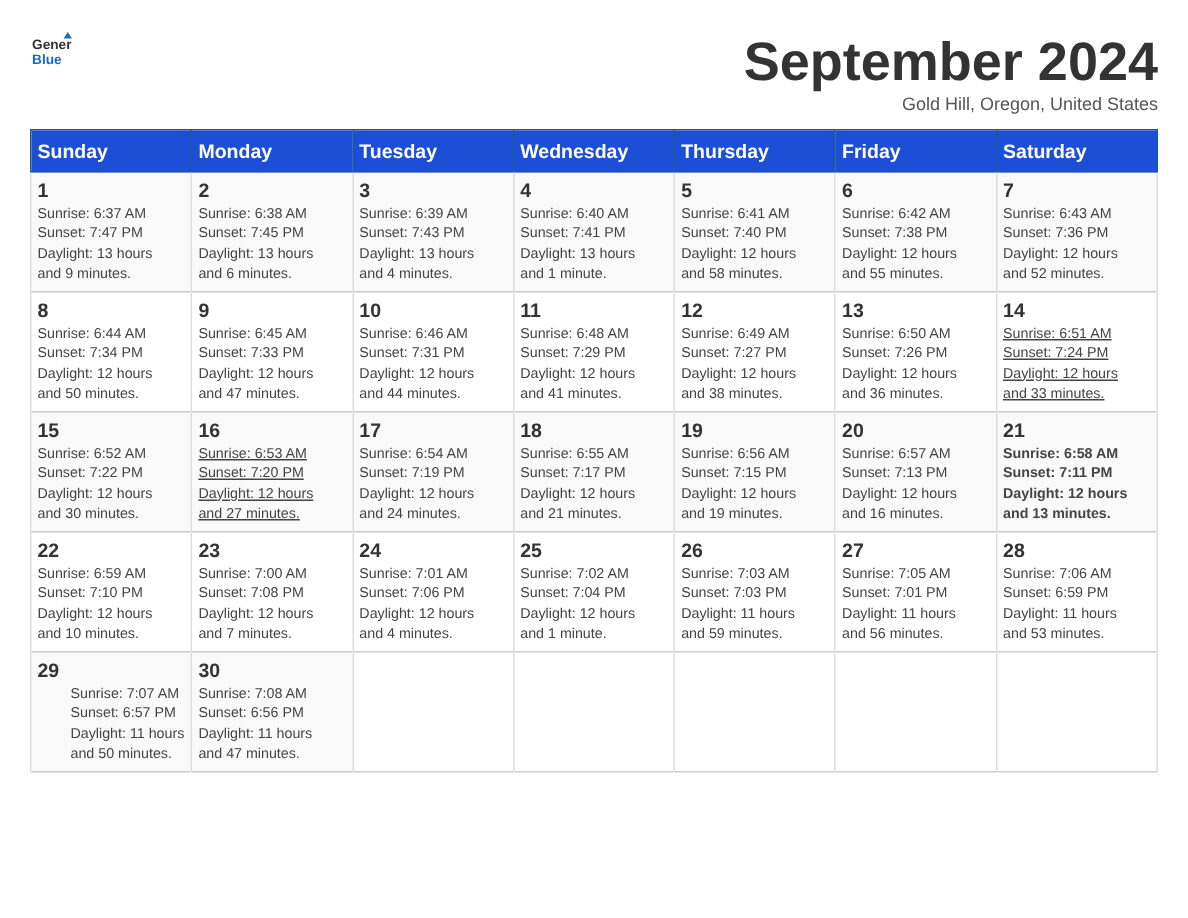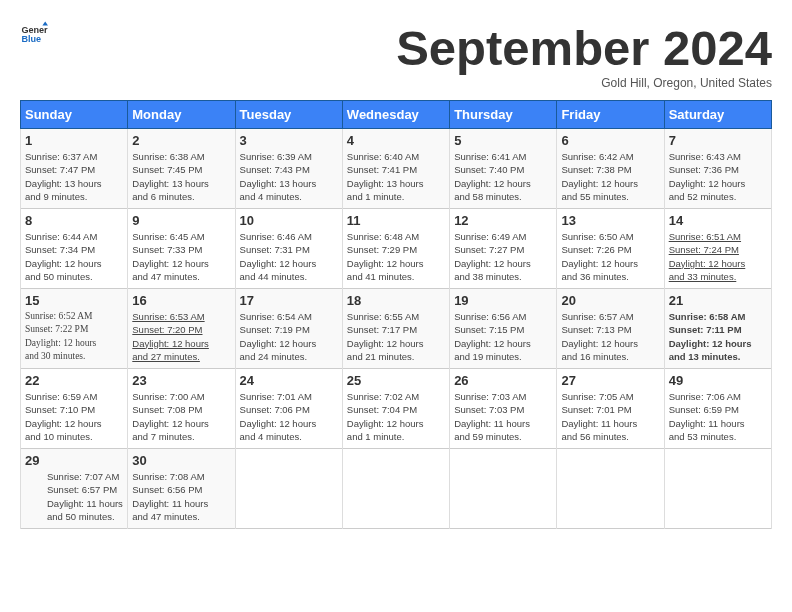--- a/index.html
+++ b/index.html
@@ -22,35 +22,35 @@
       gap: 4px;
     }
     .logo-icon {
       width: 28px;
       height: 28px;
     }
     .title-area {
       text-align: right;
     }
     .month-title {
-      font-size: 49px;
+      font-size: 36px;
       font-weight: bold;
       color: #333;
     }
     .location-title {
       font-size: 12px;
       color: #555;
     }
     table {
       width: 100%;
       border-collapse: collapse;
       table-layout: fixed;
     }
     thead tr {
-      background-color: #3b82f6;
+      background-color: #1d4ed8;
       color: #fff;
       padding-left: 24px;
     }
     thead th {
       padding: 6px 4px;
       font-size: 13px;
       font-weight: bold;
       text-align: left;
       border: 1px solid #1a5a9a;
     }
@@ -215,21 +215,21 @@
           <span class="day-num">14</span>
           <div class="day-info" style="white-space: pre-line; text-decoration: underline;">Sunrise: 6:51 AM
 Sunset: 7:24 PM
 Daylight: 12 hours
 and 33 minutes.</div>
         </td>
       </tr>
       <tr>
         <td>
           <span class="day-num">15</span>
-          <div class="day-info" style="white-space: pre-line; font-family: Liberation Serif, serif;">Sunrise: 6:52 AM
+          <div class="day-info" style="white-space: pre-line;">Sunrise: 6:52 AM
 Sunset: 7:22 PM
 Daylight: 12 hours
 and 30 minutes.</div>
         </td>
         <td>
           <span class="day-num">16</span>
           <div class="day-info" style="white-space: pre-line; text-decoration: underline;">Sunrise: 6:53 AM
 Sunset: 7:20 PM
 Daylight: 12 hours
 and 27 minutes.</div>
@@ -307,21 +307,21 @@
 and 59 minutes.</div>
         </td>
         <td>
           <span class="day-num">27</span>
           <div class="day-info" style="white-space: pre-line;">Sunrise: 7:05 AM
 Sunset: 7:01 PM
 Daylight: 11 hours
 and 56 minutes.</div>
         </td>
         <td>
-          <span class="day-num">49</span>
+          <span class="day-num">28</span>
           <div class="day-info" style="white-space: pre-line;">Sunrise: 7:06 AM
 Sunset: 6:59 PM
 Daylight: 11 hours
 and 53 minutes.</div>
         </td>
       </tr>
       <tr>
         <td>
           <span class="day-num">29</span>
           <div class="day-info" style="white-space: pre-line; margin-left: 22px;">Sunrise: 7:07 AM

